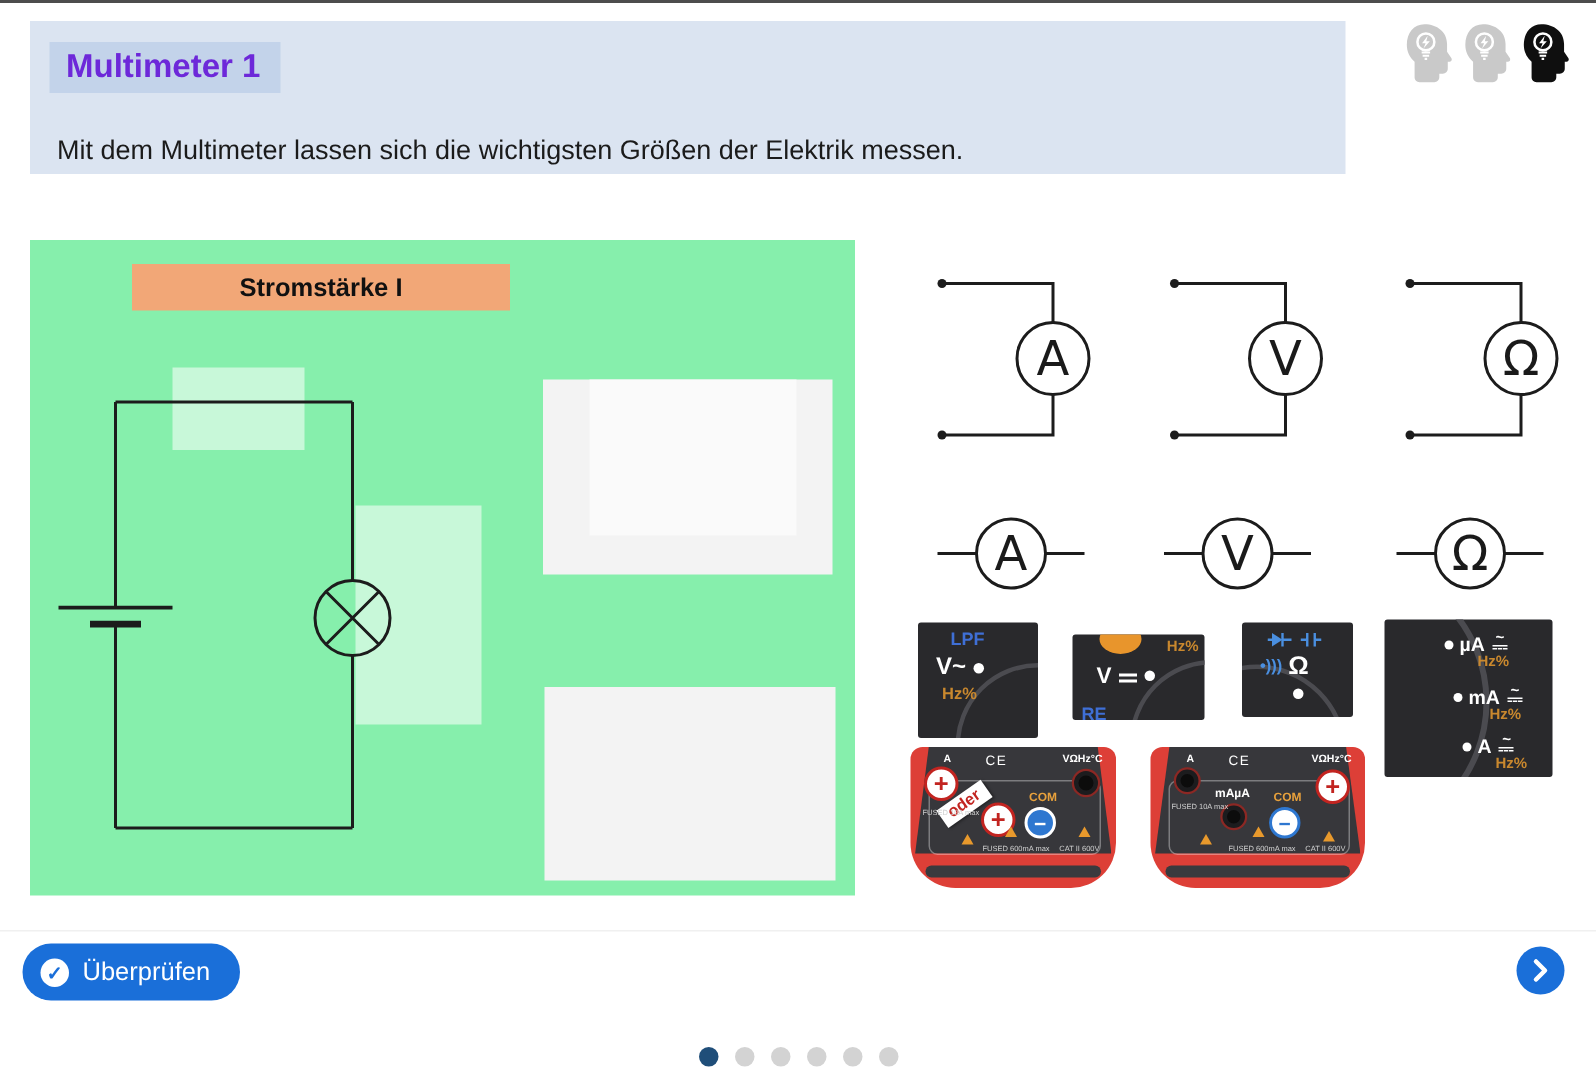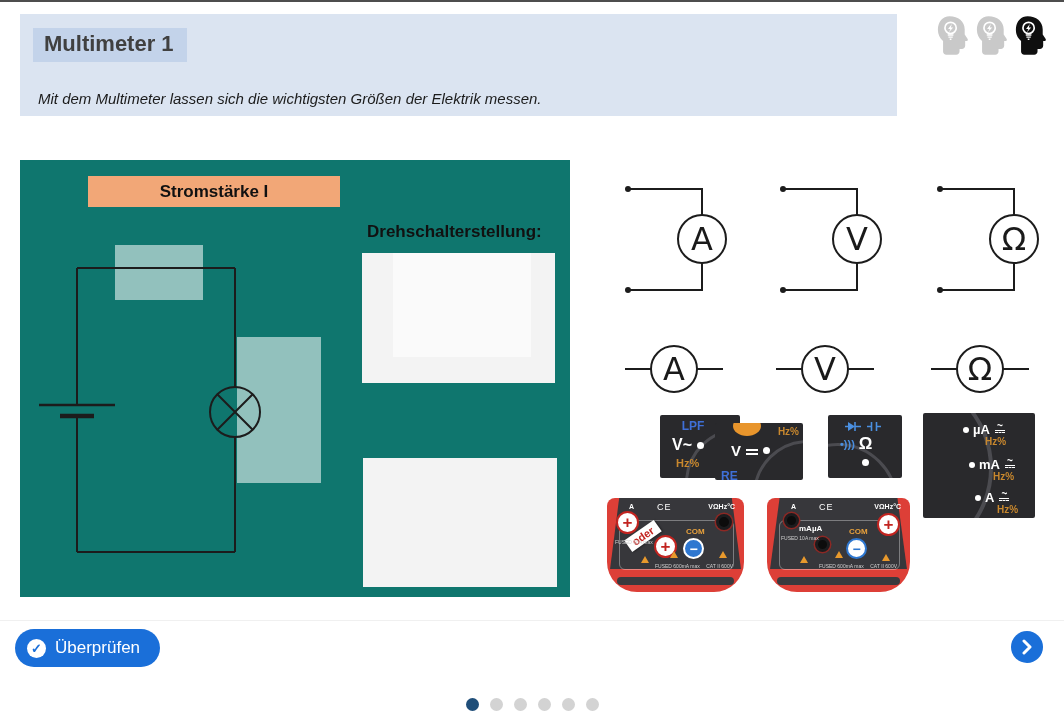--- a/index.html
+++ b/index.html
@@ -3,31 +3,31 @@
 <meta charset="utf-8">
 <style>
   * { margin:0; padding:0; box-sizing:border-box; }
   body { background:#fff; font-family:"Liberation Sans", sans-serif; }
   #stage { position:relative; width:1064px; height:720px; background:#fff; overflow:hidden; }
   .topline { position:absolute; top:0; left:0; right:0; height:2px; background:#4d4d4d; }
 
   
   .header { position:absolute; left:20px; top:14px; width:877px; height:102px; background:#dbe4f1; }
   .title-chip { position:absolute; left:13px; top:14px; background:#c3d3ea; padding:3px 13px 5px 11px; }
-  .title-chip span { font-size:22px; font-weight:bold; color:#404040; }
-  .subtitle { position:absolute; left:18px; top:76px; font-size:15px; color:#1b1b1b;font-style:italic; }
+  .title-chip span { font-size:22px; font-weight:bold; color:#6d28d9; }
+  .subtitle { position:absolute; left:18px; top:76px; font-size:18px; color:#1b1b1b; }
   .instruction { position:absolute; left:20px; top:120px; width:877px; height:27px; background:#152560;
                  color:#fff; font-size:15px; font-weight:bold; line-height:27px; padding-left:10px; }
 
   
   .heads { position:absolute; left:936px; top:14px; display:flex; gap:7px; }
   .head { width:32px; height:42px; cursor:pointer; }
 
   
-  .panel { position:absolute; left:20px; top:160px; width:550px; height:437px; background:#0f766e; }
+  .panel { position:absolute; left:20px; top:160px; width:550px; height:437px; background:#86efac; }
   .heading-chip { position:absolute; left:68px; top:16px; width:252px; height:31px; background:#f2a777;
                   display:flex; align-items:center; justify-content:center; }
   .heading-chip span { font-size:17px; font-weight:bold; color:#111; }
   .dz-label { position:absolute; font-size:17px; font-weight:bold; color:#111; }
   .wz { position:absolute; background:rgba(255,255,255,.55); }
   .gz { position:absolute; background:#f3f3f3; }
   .gz-inner { position:absolute; left:31px; top:0; width:138px; height:104px; background:#fafafa; }
   svg.circuit { position:absolute; left:0; top:0; }
 
   
@@ -134,21 +134,20 @@
         <path d="M57 392 H215"></path>
         <path d="M215 108 V227"></path>
         <path d="M215 277 V392"></path>
         <path d="M19 245 H95" stroke-width="2.5"></path>
         <path d="M40 256 H74" stroke-width="4.5"></path>
         <circle cx="215" cy="252" r="25"></circle>
         <path d="M197.3 234.3 L232.7 269.7 M232.7 234.3 L197.3 269.7"></path>
       </g>
     </svg>
 
-    <div class="dz-label" style="left:347px; top:62px;">Drehschalterstellung:</div>
     <div class="gz" style="left:342px; top:93px; width:193px; height:130px;">
       <div class="gz-inner"></div>
     </div>
 
     <div class="gz" style="left:343px; top:298px; width:194px; height:129px;"></div>
   </div>
 
   <svg class="drag" style="left:622px; top:178px;" width="110" height="125">
     <g stroke="#1c1c1c" stroke-width="2" fill="none">
       <path d="M6 11 H80 V37"></path>
@@ -198,21 +197,21 @@
   </svg>
   <svg class="drag" style="left:929px; top:343px;" width="102" height="52">
     <g stroke="#1c1c1c" stroke-width="2" fill="none">
       <path d="M2 26 H28"></path>
         <path d="M74 26 H100"></path>
         <circle cx="51" cy="26" r="23" fill="#fff"></circle>
     </g>
     <text class="sym-letter" x="51" y="26" text-anchor="middle" dominant-baseline="central">Ω</text>
   </svg>
 
-  <div class="tile drag" style="left:612px; top:415px; width:80px; height:63px;margin-left:48px;">
+  <div class="tile drag" style="left:612px; top:415px; width:80px; height:77px;">
     <div class="arc" style="width:110px; height:110px; right:-55px; bottom:-60px;"></div>
     <div class="t-lpf">LPF</div>
     <div class="t-main" style="left:12px; top:21px;">
       <span>V~</span>
       <span class="sel-dot"></span>
     </div>
     <div class="t-hz" style="left:16px; top:42px;">Hz%</div>
   </div>
 
   <div class="tile drag" style="left:715px; top:423px; width:88px; height:57px;">
@@ -300,21 +299,21 @@
 
   <div class="device drag" style="left:767px; top:498px; width:143px; height:94px;">
     <div class="dev-case"></div>
     <div class="dev-panel"></div>
     <div class="dev-band"></div>
     <div class="dev-frame" style="left:12px; right:10px; top:22px; bottom:22px;"></div>
     <div class="dtxt" style="left:24px; top:5px; font-size:7px;">A</div>
     <div class="dtxt" style="left:52px; top:4px; font-size:9px; font-weight:normal; letter-spacing:1px;">CE</div>
     <div class="dtxt" style="right:9px; top:5px; font-size:7px;">VΩHz°C</div>
     <div class="socket" style="left:17px; top:15px; width:15px; height:15px;"></div>
-    <div class="dtxt" style="left:32px; top:26px; font-size:8px;text-align:right;">mAµA</div>
+    <div class="dtxt" style="left:43px; top:26px; font-size:8px;text-align:right;">mAµA</div>
     <div class="socket" style="left:48px; top:39px; width:15px; height:15px;"></div>
     <div class="dtxt dorange" style="left:82px; top:29px; font-size:8px;">COM</div>
     <div class="badge minus-open" style="left:79px; top:40px;">−</div>
     <div class="badge plus" style="right:10px; top:15px;">+</div>
     <div class="micro" style="left:14px; top:38px;">FUSED 10A max</div>
     <div class="tri" style="left:33px; top:58px;"></div>
     <div class="tri" style="left:68px; top:53px;"></div>
     <div class="tri" style="right:20px; top:56px;"></div>
     <div class="micro" style="left:52px; top:66px;">FUSED 600mA max</div>
     <div class="micro" style="right:13px; top:66px;">CAT II 600V</div>

